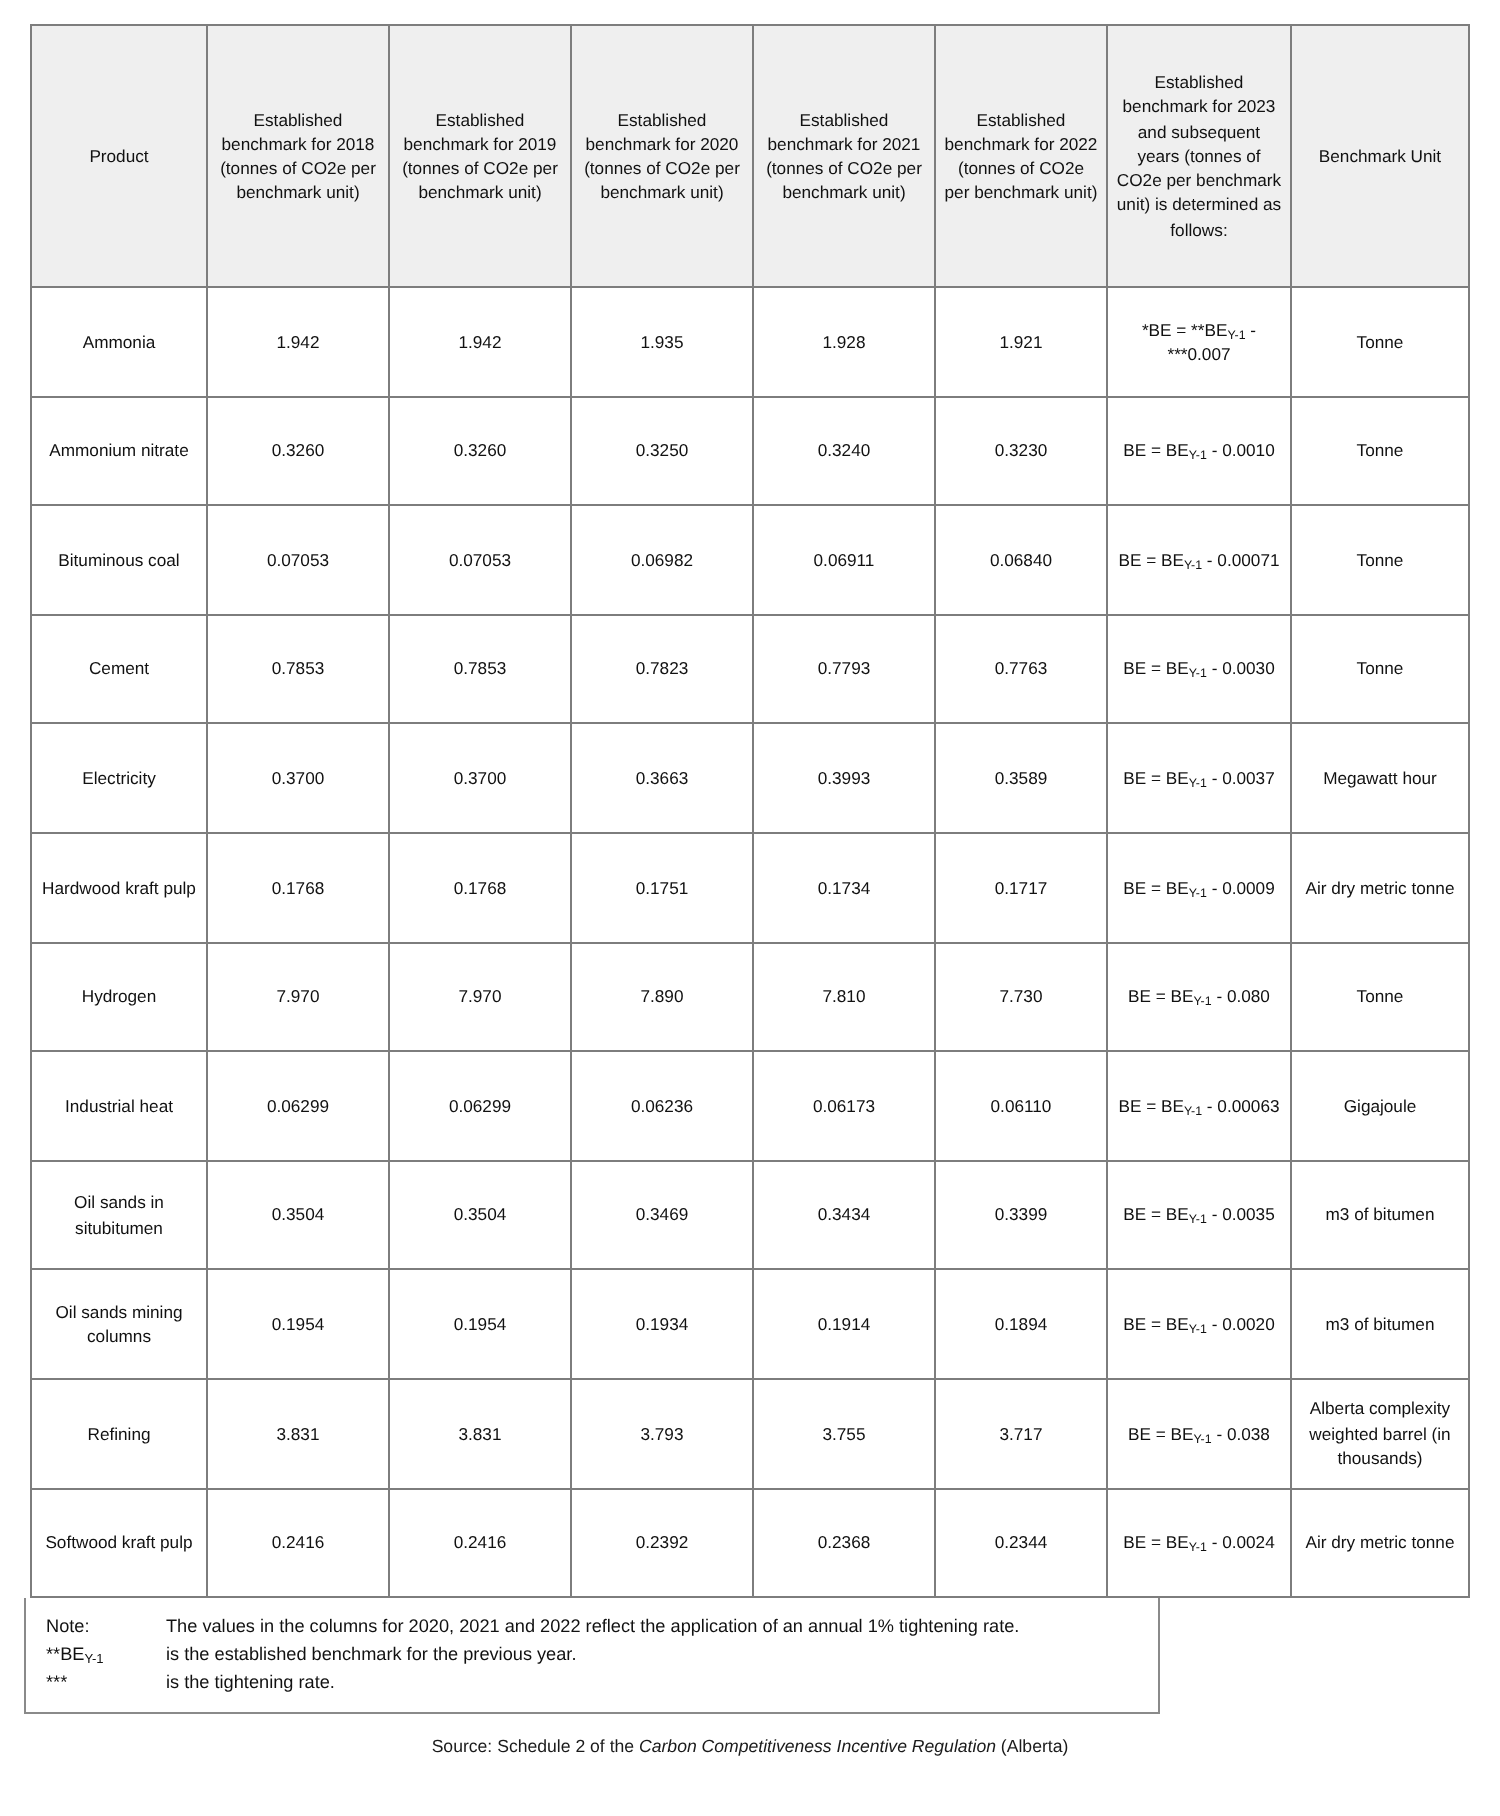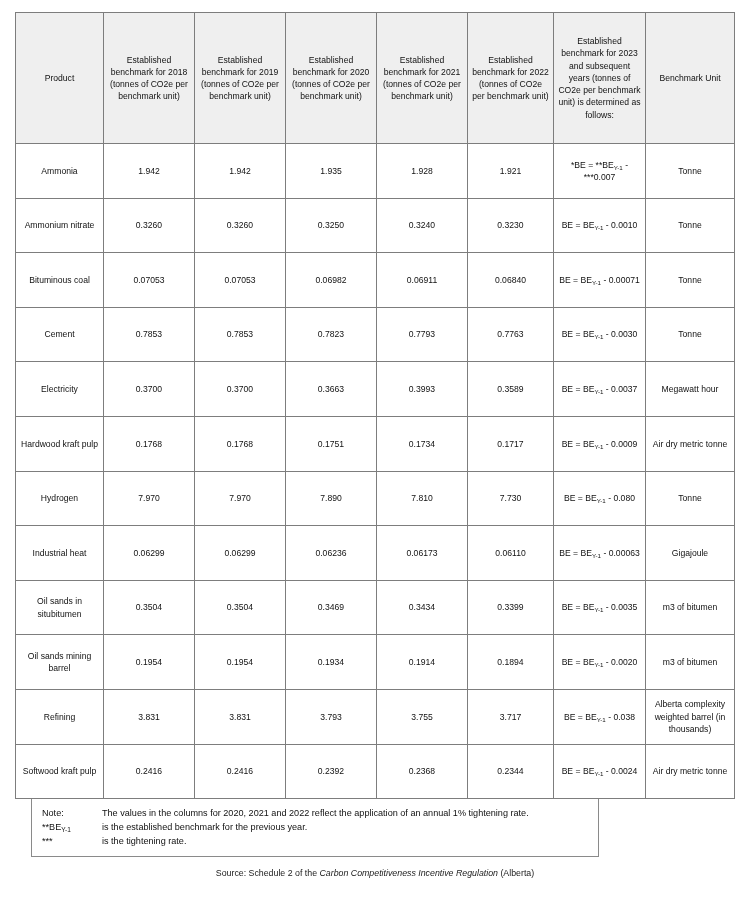--- a/index.html
+++ b/index.html
@@ -63,21 +63,21 @@
   .col-y         { width: 91px; margin-left: 24px; }
   .col-2022      { width: 86px; margin-left: 40px; }
   .col-formula   { width: 92px; }
   .col-unit      { width: 89px; }
   sub {
     font-size: 0.72em;
     line-height: 0;
     vertical-align: -0.25em;
   }
   .note-box {
-    margin: 0 31px;
+    margin: 0 12px;
     width: 568px;
     box-sizing: border-box;
     border: 1.6px solid #8a8a8a;
     border-top: none;
     padding: 7px 10px 8px 10px;
     background: #ffffff;
   }
   .note-row {
     display: flex;
     align-items: baseline;
@@ -208,21 +208,21 @@
             <td class="col-product">Oil sands in situbitumen</td>
             <td class="col-y">0.3504</td>
             <td class="col-y">0.3504</td>
             <td class="col-y">0.3469</td>
             <td class="col-y">0.3434</td>
             <td class="col-2022">0.3399</td>
             <td class="col-formula"><span>BE = BE</span><sub>Y-1</sub><span> - 0.0035</span></td>
             <td class="col-unit">m3 of bitumen</td>
           </tr>
           <tr>
-            <td class="col-product">Oil sands mining barrel</td>
+            <td class="col-product">Oil sands mining columns</td>
             <td class="col-y">0.1954</td>
             <td class="col-y">0.1954</td>
             <td class="col-y">0.1934</td>
             <td class="col-y">0.1914</td>
             <td class="col-2022">0.1894</td>
             <td class="col-formula"><span>BE = BE</span><sub>Y-1</sub><span> - 0.0020</span></td>
             <td class="col-unit">m3 of bitumen</td>
           </tr>
           <tr>
             <td class="col-product">Refining</td>

